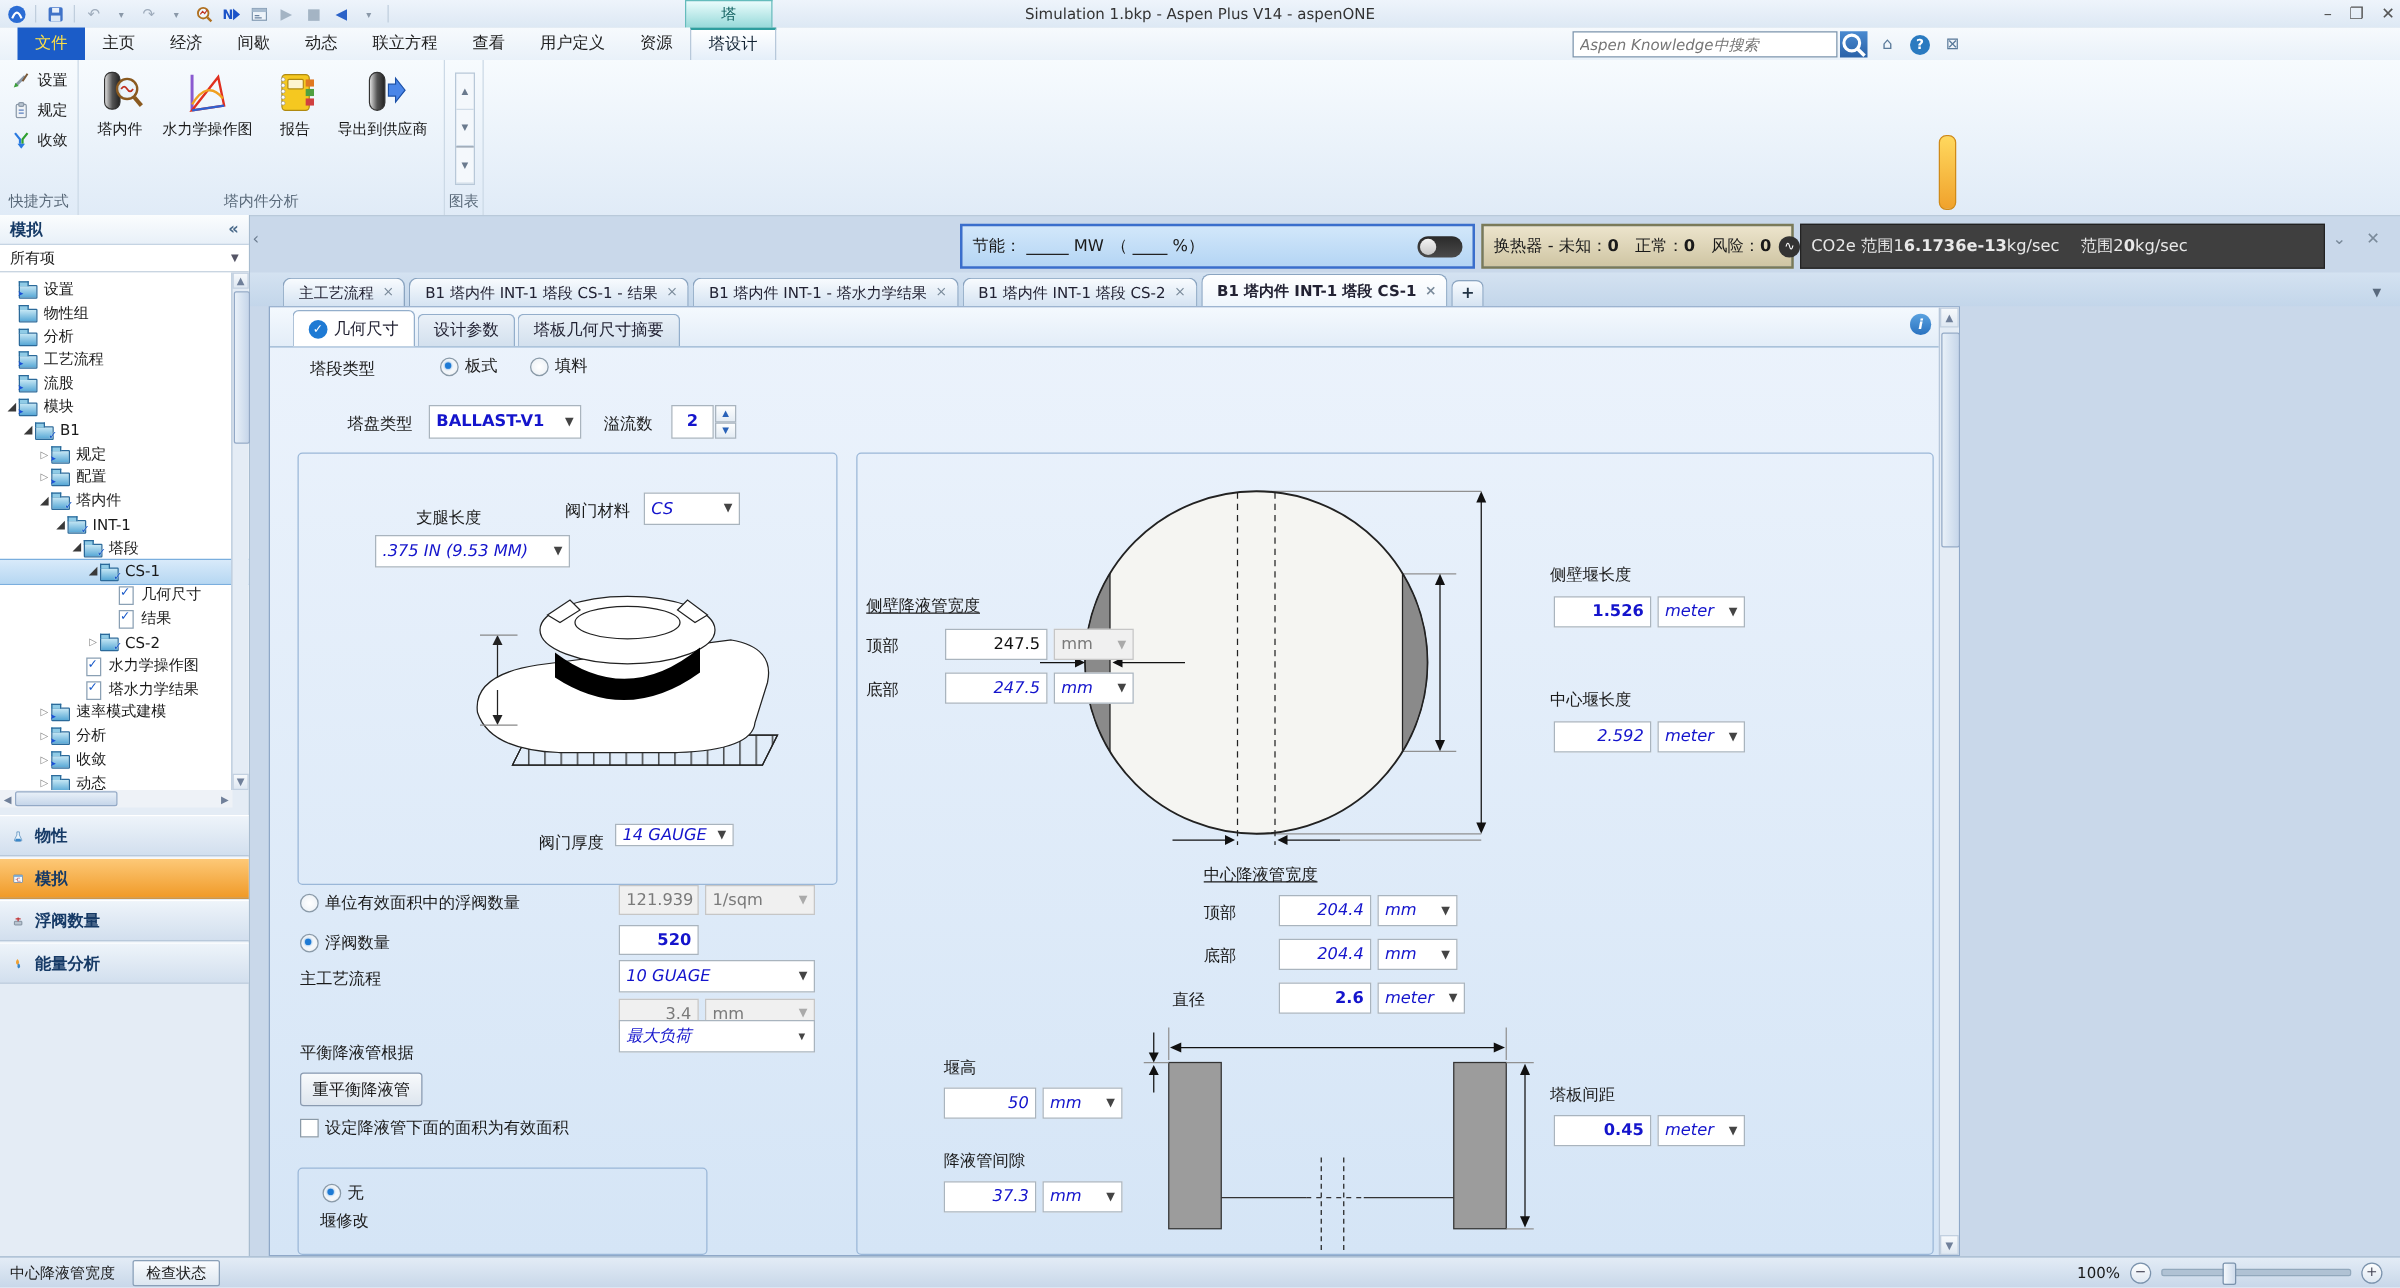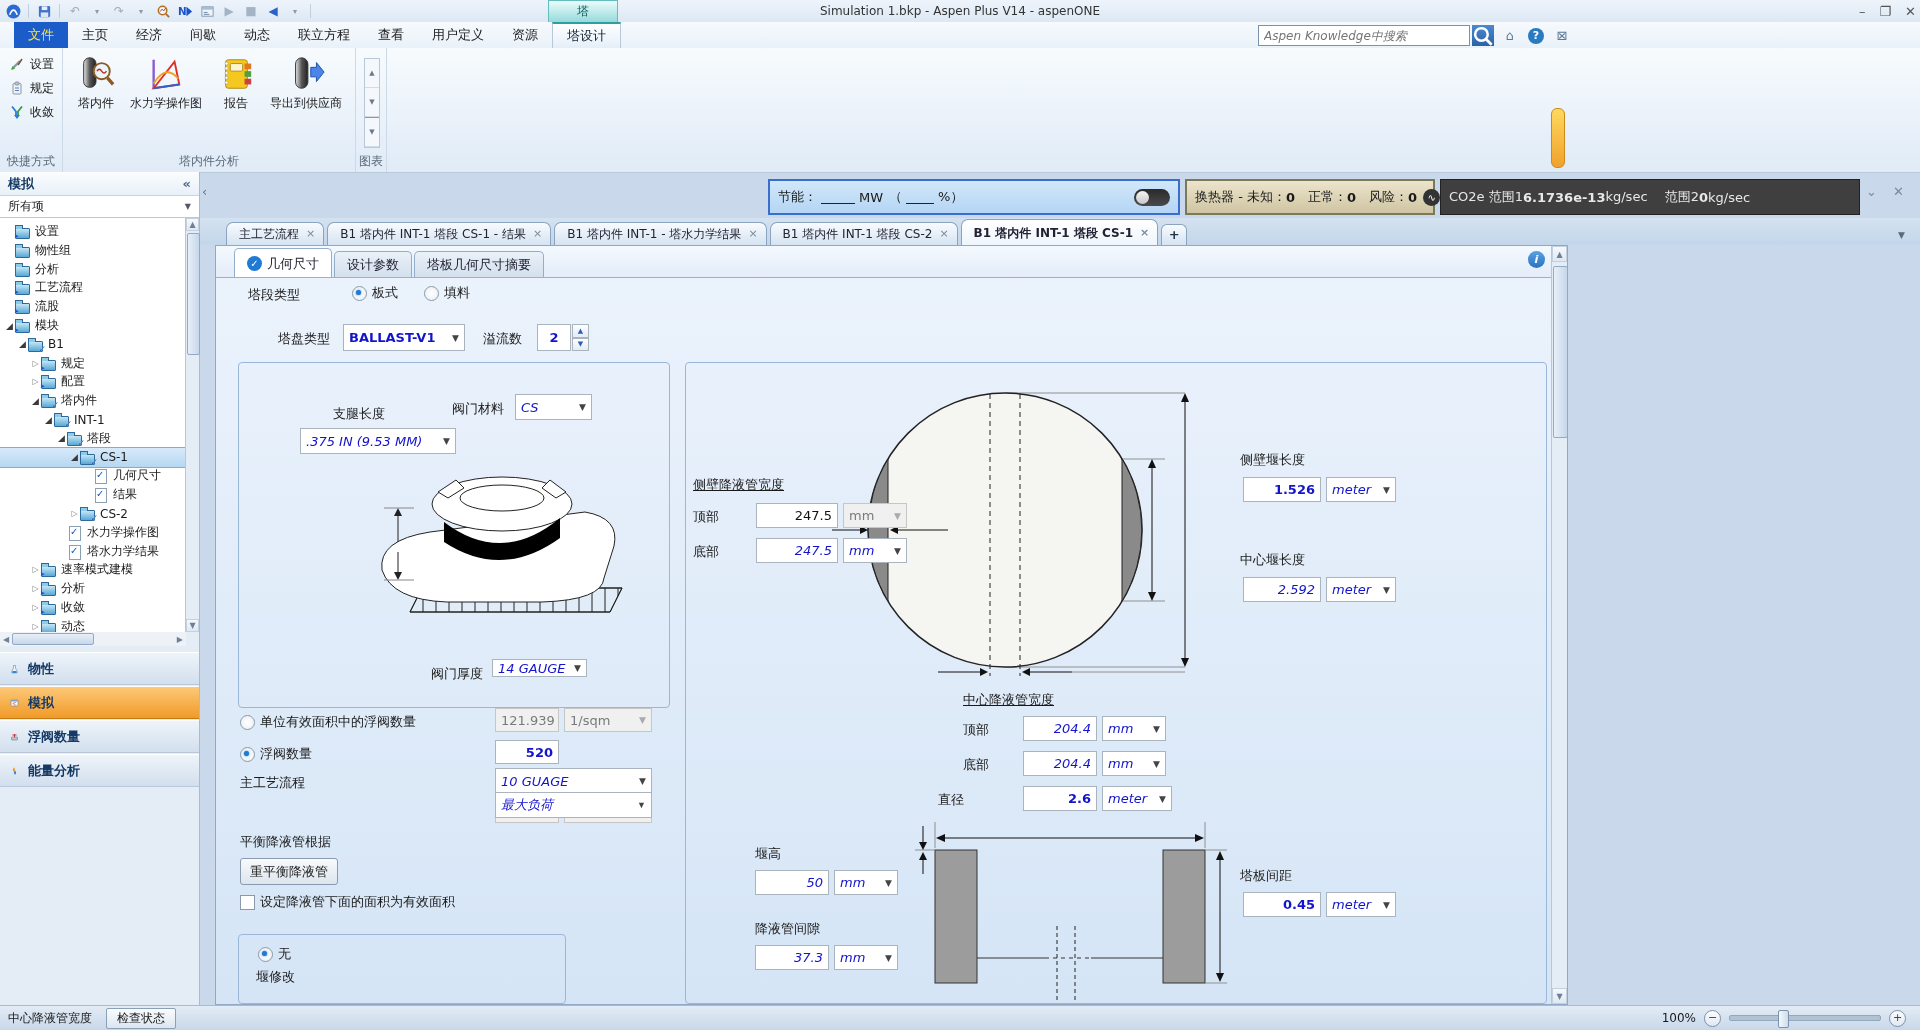--- a/index.html
+++ b/index.html
@@ -534,21 +534,21 @@
         <span class="arr">▼</span>
       </div>
       <div class="fin dis" style="width: 64px; height: 24px; position: absolute; left: 495px; top: 799px;">
         <span>3.4</span>
       </div>
       <div class="fcb dis" style="width: 88px; height: 24px; position: absolute; left: 564px; top: 799px;">
         <span class="v">mm</span>
         <span class="arr">▼</span>
       </div>
       <div class="flbl" style="position: absolute; left: 240px; top: 833px;">平衡降液管根据</div>
-      <div class="fcb bi" style="width: 157px; height: 26px; position: absolute; left: 495px; top: 792px; font-family: Liberation Serif, serif;">
+      <div class="fcb bi" style="width: 157px; height: 26px; position: absolute; left: 495px; top: 816px; font-family: Liberation Serif, serif;">
         <span class="v">最大负荷</span>
         <span class="arr">▼</span>
       </div>
       <div class="fbtn" style="width: 96px; height: 25px; position: absolute; left: 240px; top: 858px;">重平衡降液管</div>
       <div class="fchk" style="position: absolute; left: 240px; top: 893px;">
         <span class="cbox"></span>
         <span>设定降液管下面的面积为有效面积</span>
       </div>
       <div class="flbl" style="position: absolute; left: 256px; top: 968px; text-align: center;">堰修改</div>
       <div class="frad" style="position: absolute; left: 258px; top: 945px;">

